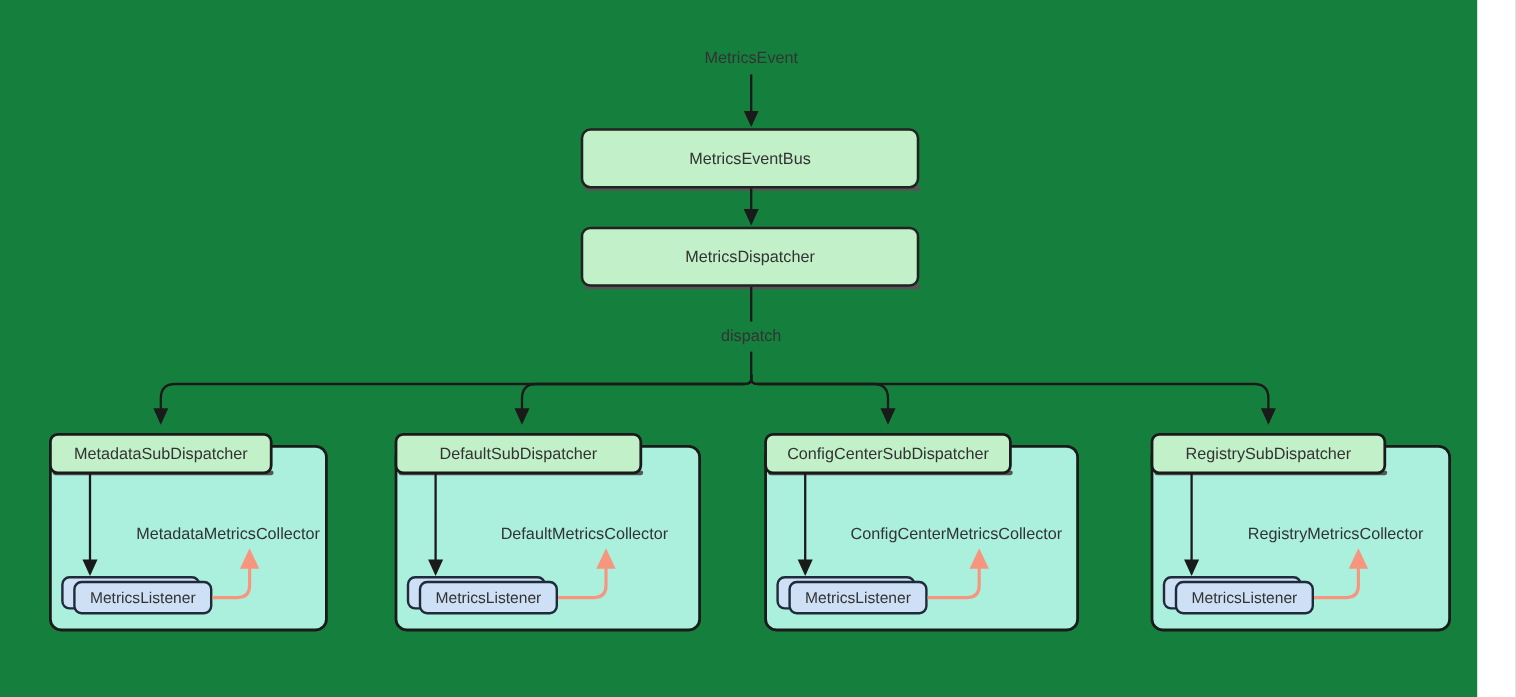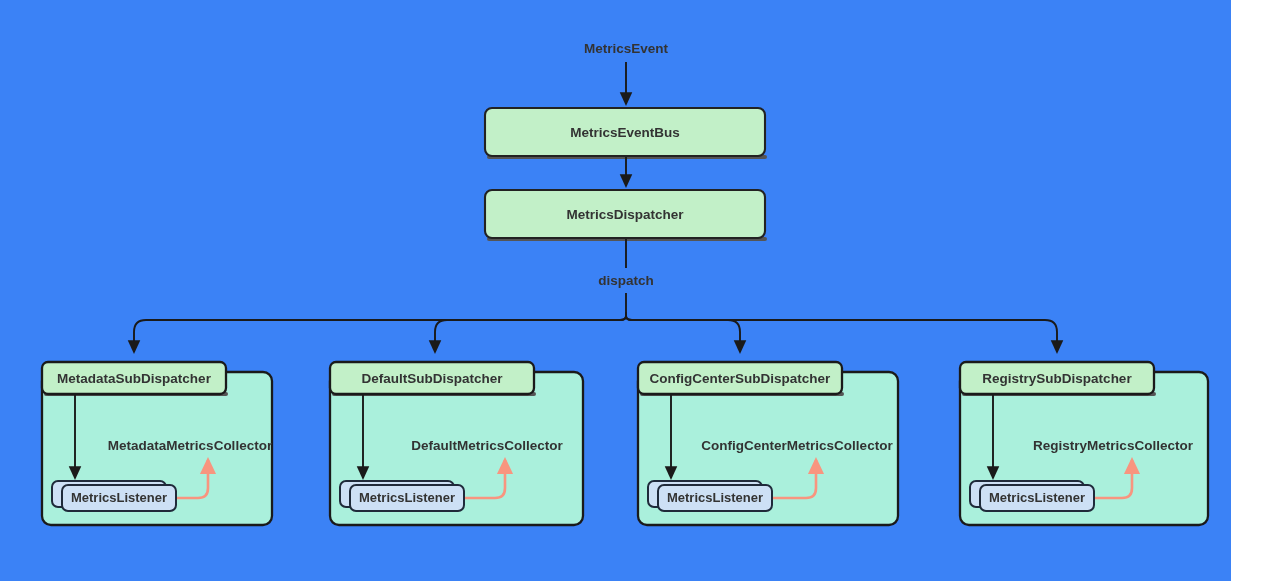--- a/index.html
+++ b/index.html
@@ -10,22 +10,21 @@
   body {
     width: 1263px;
     height: 581px;
     font-family: "Liberation Sans", "DejaVu Sans", sans-serif;
     overflow: hidden;
   }
   #diagram-root {
     position: relative;
     width: 1231px;
     height: 581px;
-    background: #3b82f6;
-    font-weight: bold;
+    background: #15803d;
   }
   svg.diagram-canvas {
     position: absolute;
     top: 0;
     left: 0;
     width: 1263px;
     height: 581px;
     display: block;
   }
   text {

